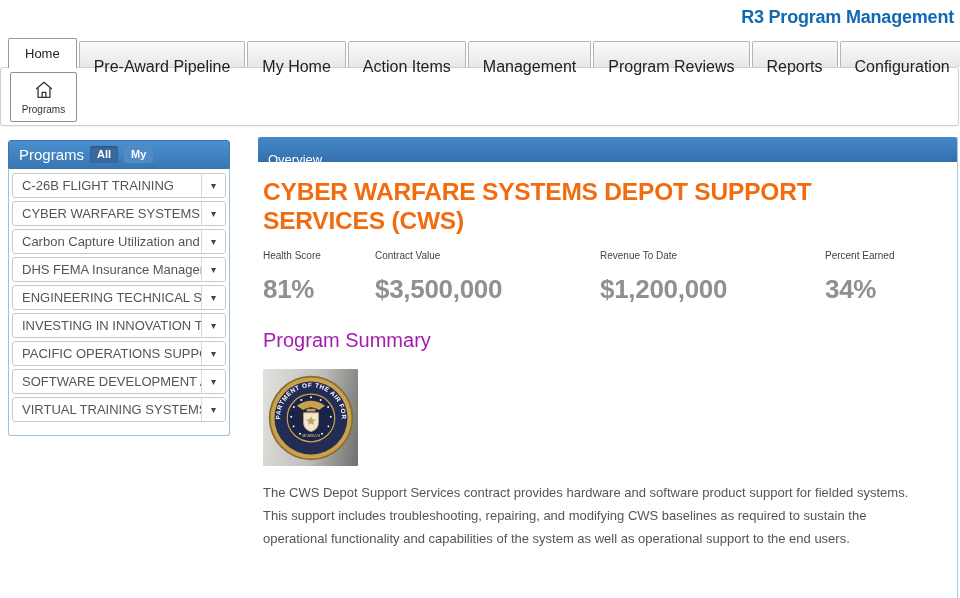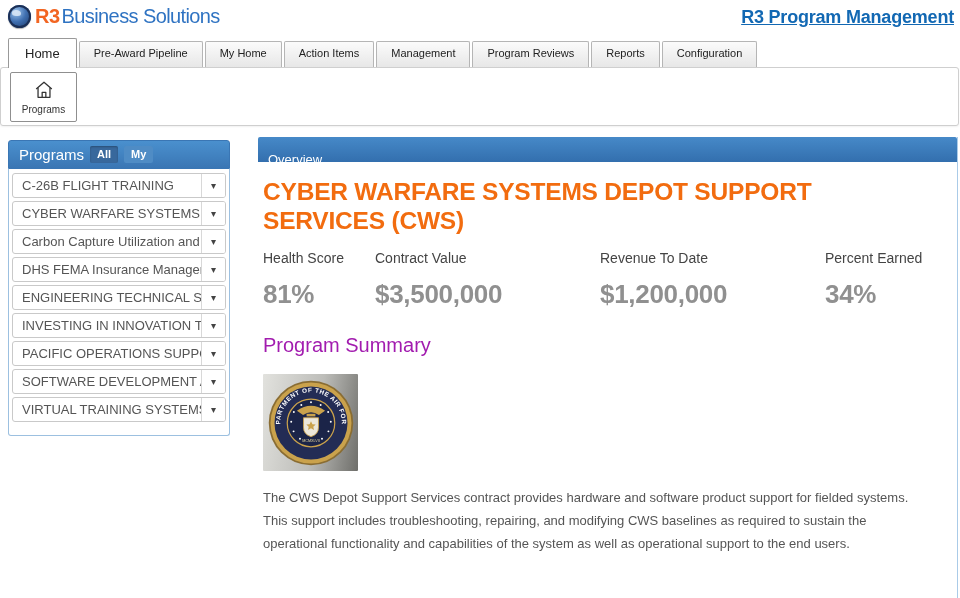--- a/index.html
+++ b/index.html
@@ -18,27 +18,27 @@
   .globe {
     width:23px; height:23px; border-radius:50%;
     background:radial-gradient(circle at 35% 30%, #9cc4ee 0%, #3f6fb0 45%, #16305e 100%);
     box-shadow:inset 0 0 0 2px #1b2f55, 0 1px 1px rgba(0,0,0,.3);
     margin-right:4px; position:relative;
   }
   .globe::after{ content:""; position:absolute; left:4px; top:5px; width:9px; height:6px;
     background:#dce9f7; border-radius:50% 60% 40% 50%; opacity:.85; }
   .logo-r3 { color:#f26522; font-weight:bold; font-size:20px; letter-spacing:-0.5px; }
   .logo-rest { color:#2f73c2; font-size:20px; letter-spacing:-0.6px; margin-left:2px; }
-  .app-title { position:absolute; right:6px; top:7px; color:#1268b3; font-weight:bold; font-size:18px; letter-spacing:-0.2px;text-decoration:underline; }
+  .app-title { position:absolute; right:6px; top:7px; color:#1268b3; font-weight:bold; font-size:18px; letter-spacing:-0.2px; }
 
   
   .tabs { position:absolute; left:8px; top:38px; height:30px; display:flex; align-items:flex-end; z-index:4; }
   .tab {
     height:26px; margin-bottom:1px; margin-right:2px;
-    padding:5px 14px 0; font-size:11px; color:#222; white-space:nowrap;
+    padding:16px 14px 0; font-size:16px; color:#222; white-space:nowrap;
     background:linear-gradient(#fbfbfb,#e7e7e7);
     border:1px solid #b5b5b5; border-bottom:none; border-radius:2px 2px 0 0;
     cursor:pointer;
   }
   .tab.active {
     height:30px; margin-bottom:0; padding:7px 16px 0; font-size:13px;
     background:#fff; border-color:#999; position:relative; z-index:6;
   }
 
   
@@ -92,46 +92,41 @@
   }
   .panel-body { padding:8px 30px 0 5px; }
 
   .program-title {
     color:#f26c0f; font-size:24.5px; font-weight:bold; line-height:1.17;
     max-width:640px; letter-spacing:-0.2px; margin-top:8px;
   }
   .metrics { display:flex; margin-top:15px; }
   .metric:nth-child(1){ width:112px; } .metric:nth-child(2){ width:225px; }
   .metric:nth-child(3){ width:225px; } .metric:nth-child(4){ width:auto; }
-  .metric-label { font-size:14px; color:#444; }
+  .metric-label { font-size:10px; color:#444; }
   .metric-value { font-size:26px; font-weight:bold; color:#909090; margin-top:13px; letter-spacing:-0.3px; }
 
   .manager { margin-top:27px; }
   .manager-label { font-size:11px; color:#444; }
   .manager-name { font-size:16px; font-weight:bold; color:#8d8d8d; margin-top:2px; }
 
   .summary-heading { color:#a21caf; font-size:20px; font-weight:400; margin-top:24px; }
 
   .seal-wrap {
     margin-top:17px; width:95px; height:97px;
     background:linear-gradient(100deg,#e2e2de 0%,#bdbdb9 55%,#6e6e6a 100%);
     display:flex; align-items:center; justify-content:center; border-radius:1px;
   }
 
   .description { margin-top:15px; font-size:13px; color:#555; line-height:1.77; max-width:672px; }
 </style>
 </head>
 <body>
 
 <div class="top-header">
-  <div class="logo">
-    <span class="globe"></span>
-    <span class="logo-r3">R3</span>
-    <span class="logo-rest">Business Solutions</span>
-  </div>
   <div class="app-title">R3 Program Management</div>
 </div>
 
 <div class="tabs">
   <div class="tab active">Home</div>
   <div class="tab">Pre-Award Pipeline</div>
   <div class="tab">My Home</div>
   <div class="tab">Action Items</div>
   <div class="tab">Management</div>
   <div class="tab">Program Reviews</div>

